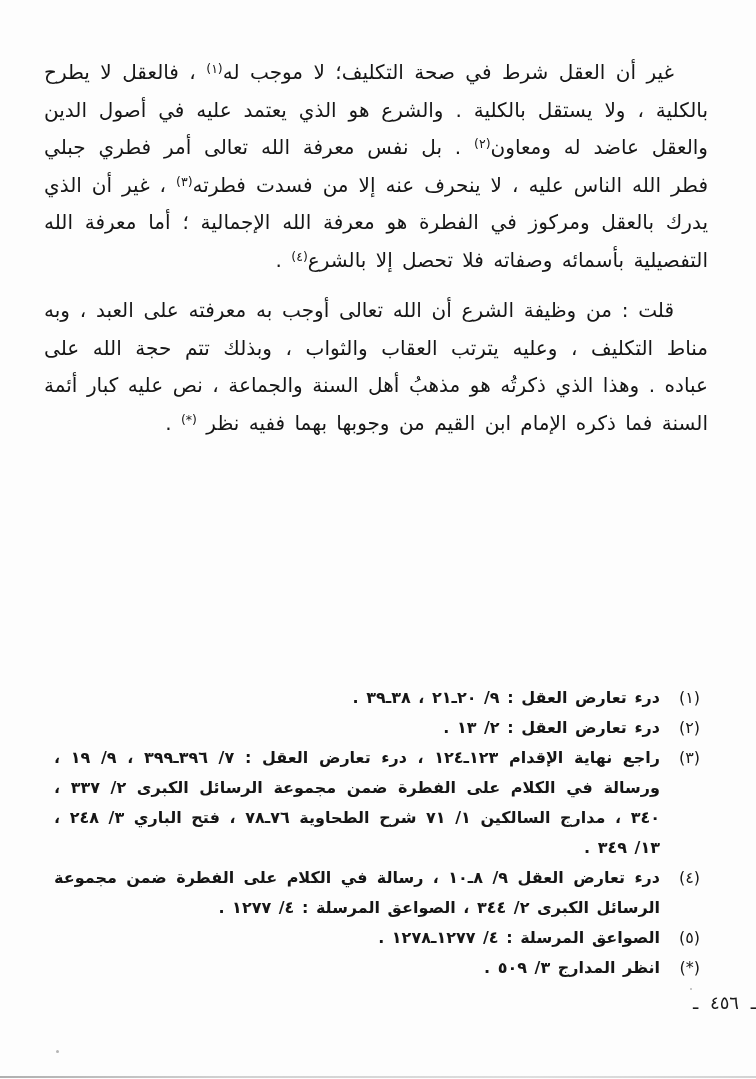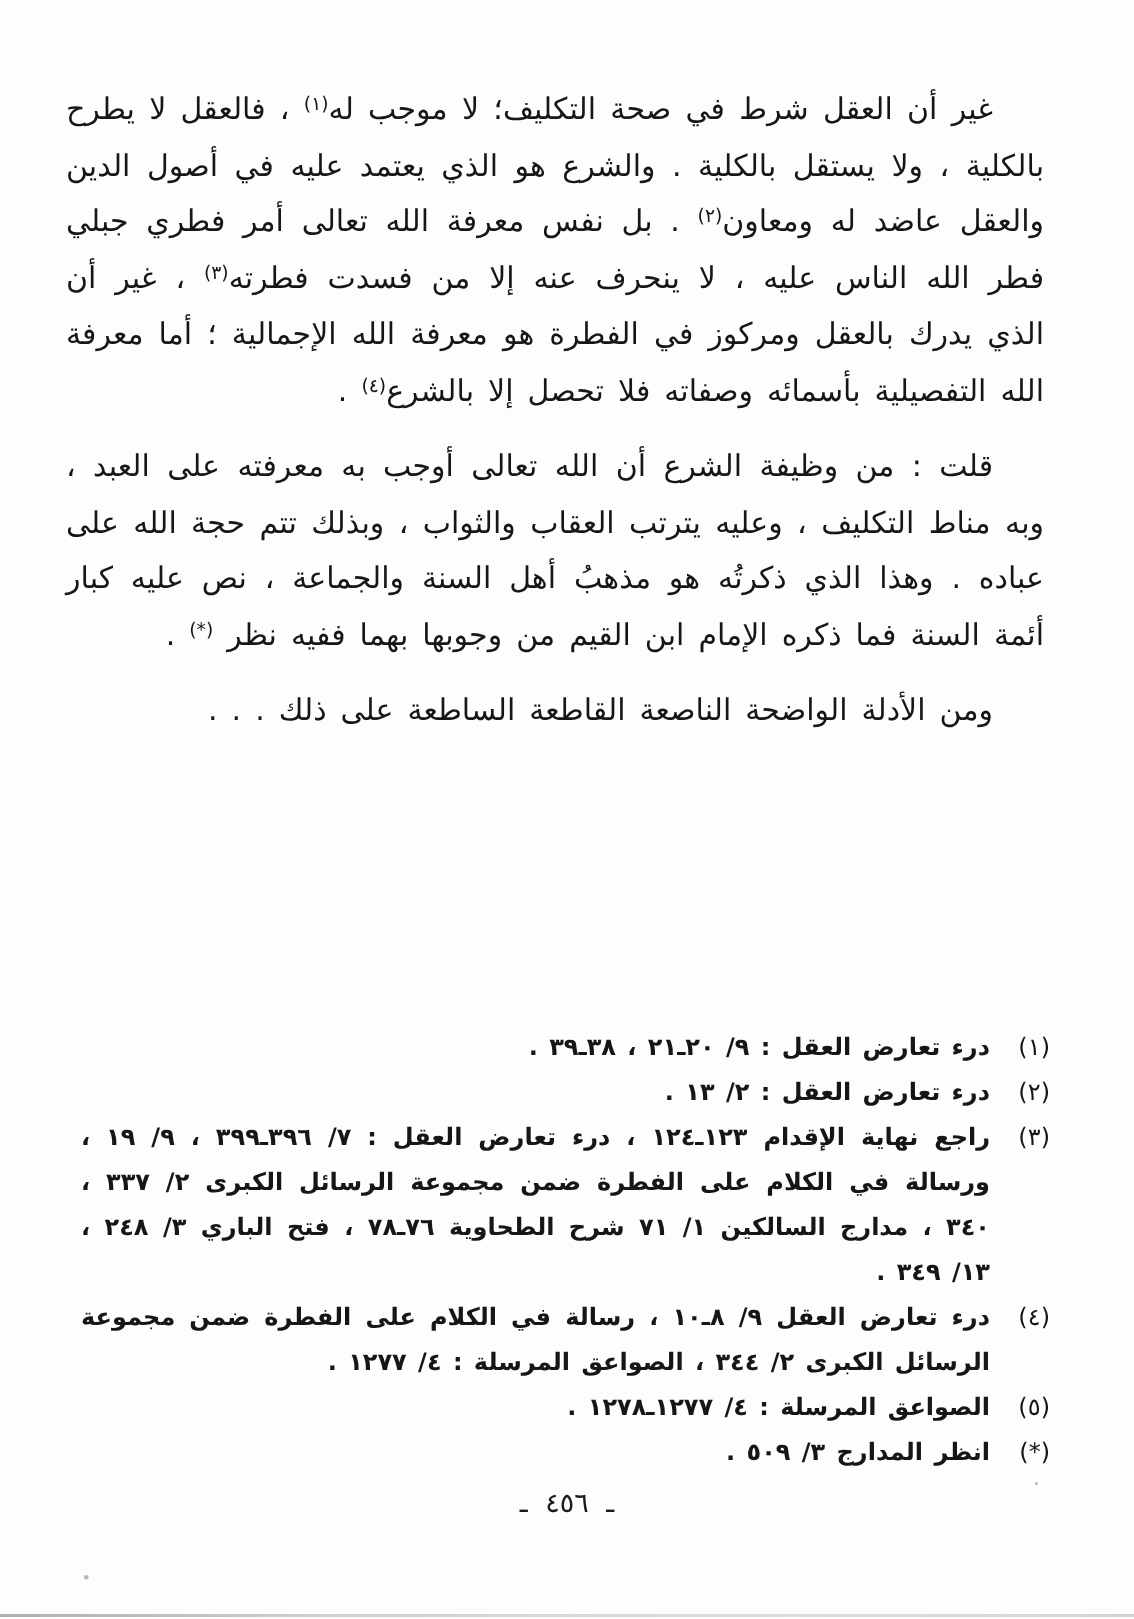--- a/index.html
+++ b/index.html
@@ -21,21 +21,21 @@
     top: 54px;
     right: 44px;
     width: 668px;
     direction: rtl;
     text-align: justify;
     font-size: 20px;
     line-height: 37.5px;
     word-spacing: 3px;
   }
   .para {
-    margin: 0 16px 13px 0;
+    margin: 0 4px 13px 0;
     text-indent: 34px;
   }
   .fn-ref {
     font-size: 12.5px;
     line-height: 0;
     vertical-align: 6px;
     word-spacing: 0;
   }
   .lead-bold {
     font-weight: normal;
@@ -62,21 +62,21 @@
   .fn-text {
     flex: 1 1 auto;
     text-align: justify;
     font-weight: bold;
   }
   .page-number {
     position: absolute;
     top: 992px;
     left: 0;
     width: 100%;
-    text-align: center;
+    text-align: right;
     direction: rtl;
     font-size: 18px;
     word-spacing: 6px;
     color: #1a1a1a;
   }
   .scan-edge {
     position: absolute;
     left: 0;
     bottom: 1px;
     width: 100%;
@@ -93,21 +93,20 @@
   .speck-2 { left: 690px; top: 988px;  width: 2px; height: 2px; }
 </style>
 </head>
 <body>
 
 <div class="page">
 
   <main class="body-text" id="body-text" dir="rtl">
       <p class="para"><span>غير أن العقل شرط في صحة التكليف؛ لا موجب له</span><span class="fn-ref">(١)</span><span>&nbsp;، فالعقل لا يطرح بالكلية&nbsp;، ولا يستقل بالكلية&nbsp;. والشرع هو الذي يعتمد عليه في أصول الدين والعقل عاضد له ومعاون</span><span class="fn-ref">(٢)</span><span>&nbsp;. بل نفس معرفة الله تعالى أمر فطري جبلي فطر الله الناس عليه&nbsp;، لا ينحرف عنه إلا من فسدت فطرته</span><span class="fn-ref">(٣)</span><span>&nbsp;، غير أن الذي يدرك بالعقل ومركوز في الفطرة هو معرفة الله الإجمالية&nbsp;؛ أما معرفة الله التفصيلية بأسمائه وصفاته فلا تحصل إلا بالشرع</span><span class="fn-ref">(٤)</span><span>&nbsp;.</span></p>
       <p class="para"><span class="lead-bold">قلت</span><span>&nbsp;: من وظيفة الشرع أن الله تعالى أوجب به معرفته على العبد&nbsp;، وبه مناط التكليف&nbsp;، وعليه يترتب العقاب والثواب&nbsp;، وبذلك تتم حجة الله على عباده&nbsp;. وهذا الذي ذكرتُه هو مذهبُ أهل السنة والجماعة&nbsp;، نص عليه كبار أئمة السنة فما ذكره الإمام ابن القيم من وجوبها بهما ففيه نظر&nbsp;</span><span class="fn-ref">(*)</span><span>&nbsp;.</span></p>
-      <p class="para"><span>ومن الأدلة الواضحة الناصعة القاطعة الساطعة على ذلك&nbsp;.&nbsp;.&nbsp;.</span></p>
     </main>
 
   <section class="footnotes" id="footnotes" dir="rtl">
       <div class="fn">
         <span class="fn-marker">(١)</span>
         <div class="fn-text">درء تعارض العقل&nbsp;: ٩/ ٢٠ـ٢١&nbsp;، ٣٨ـ٣٩&nbsp;.</div>
       </div>
       <div class="fn">
         <span class="fn-marker">(٢)</span>
         <div class="fn-text">درء تعارض العقل&nbsp;: ٢/ ١٣&nbsp;.</div>

